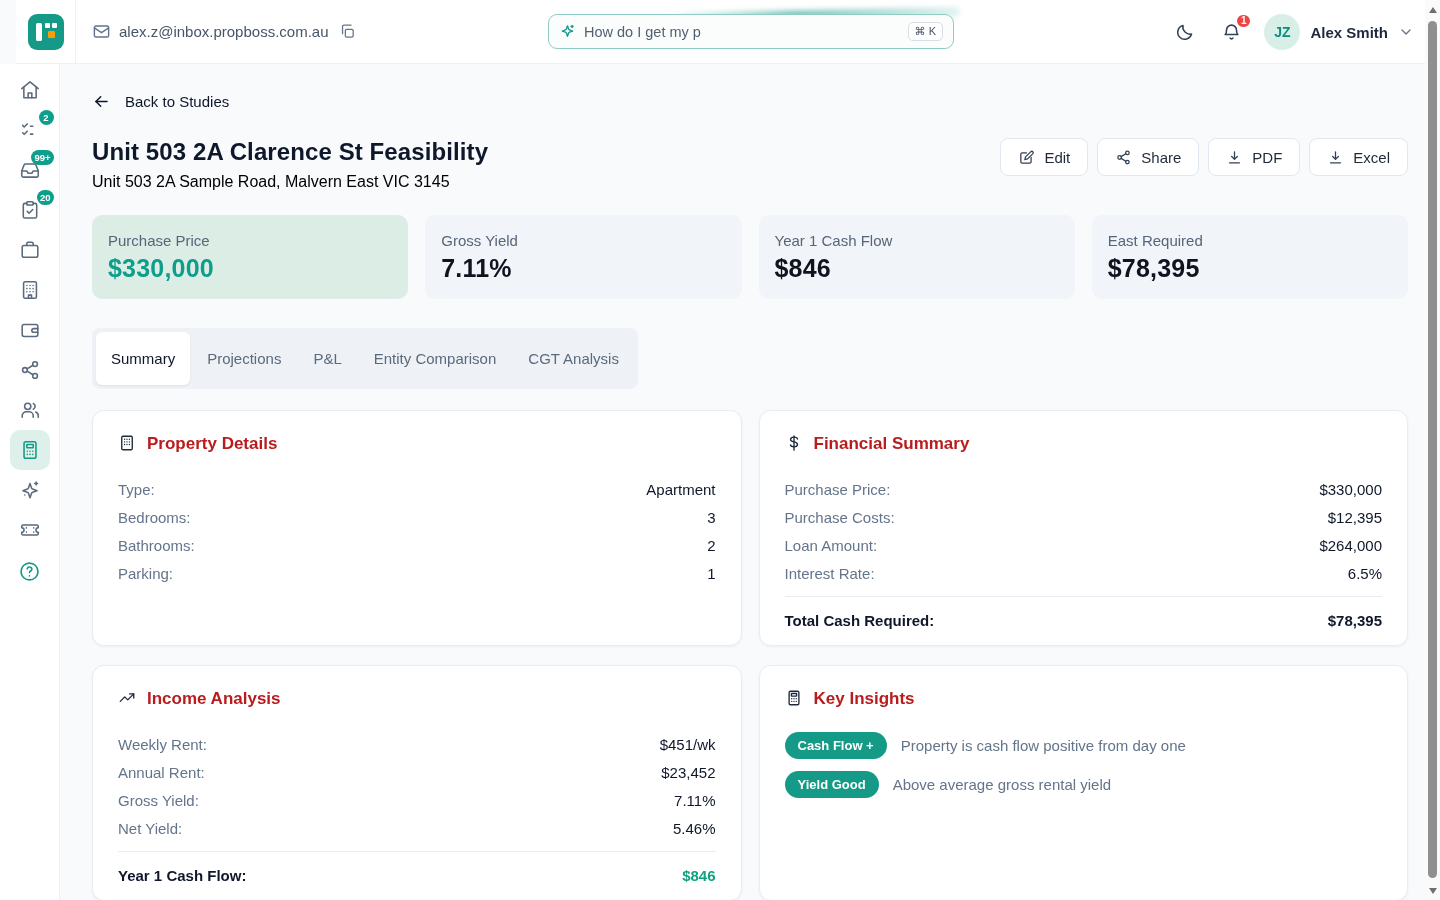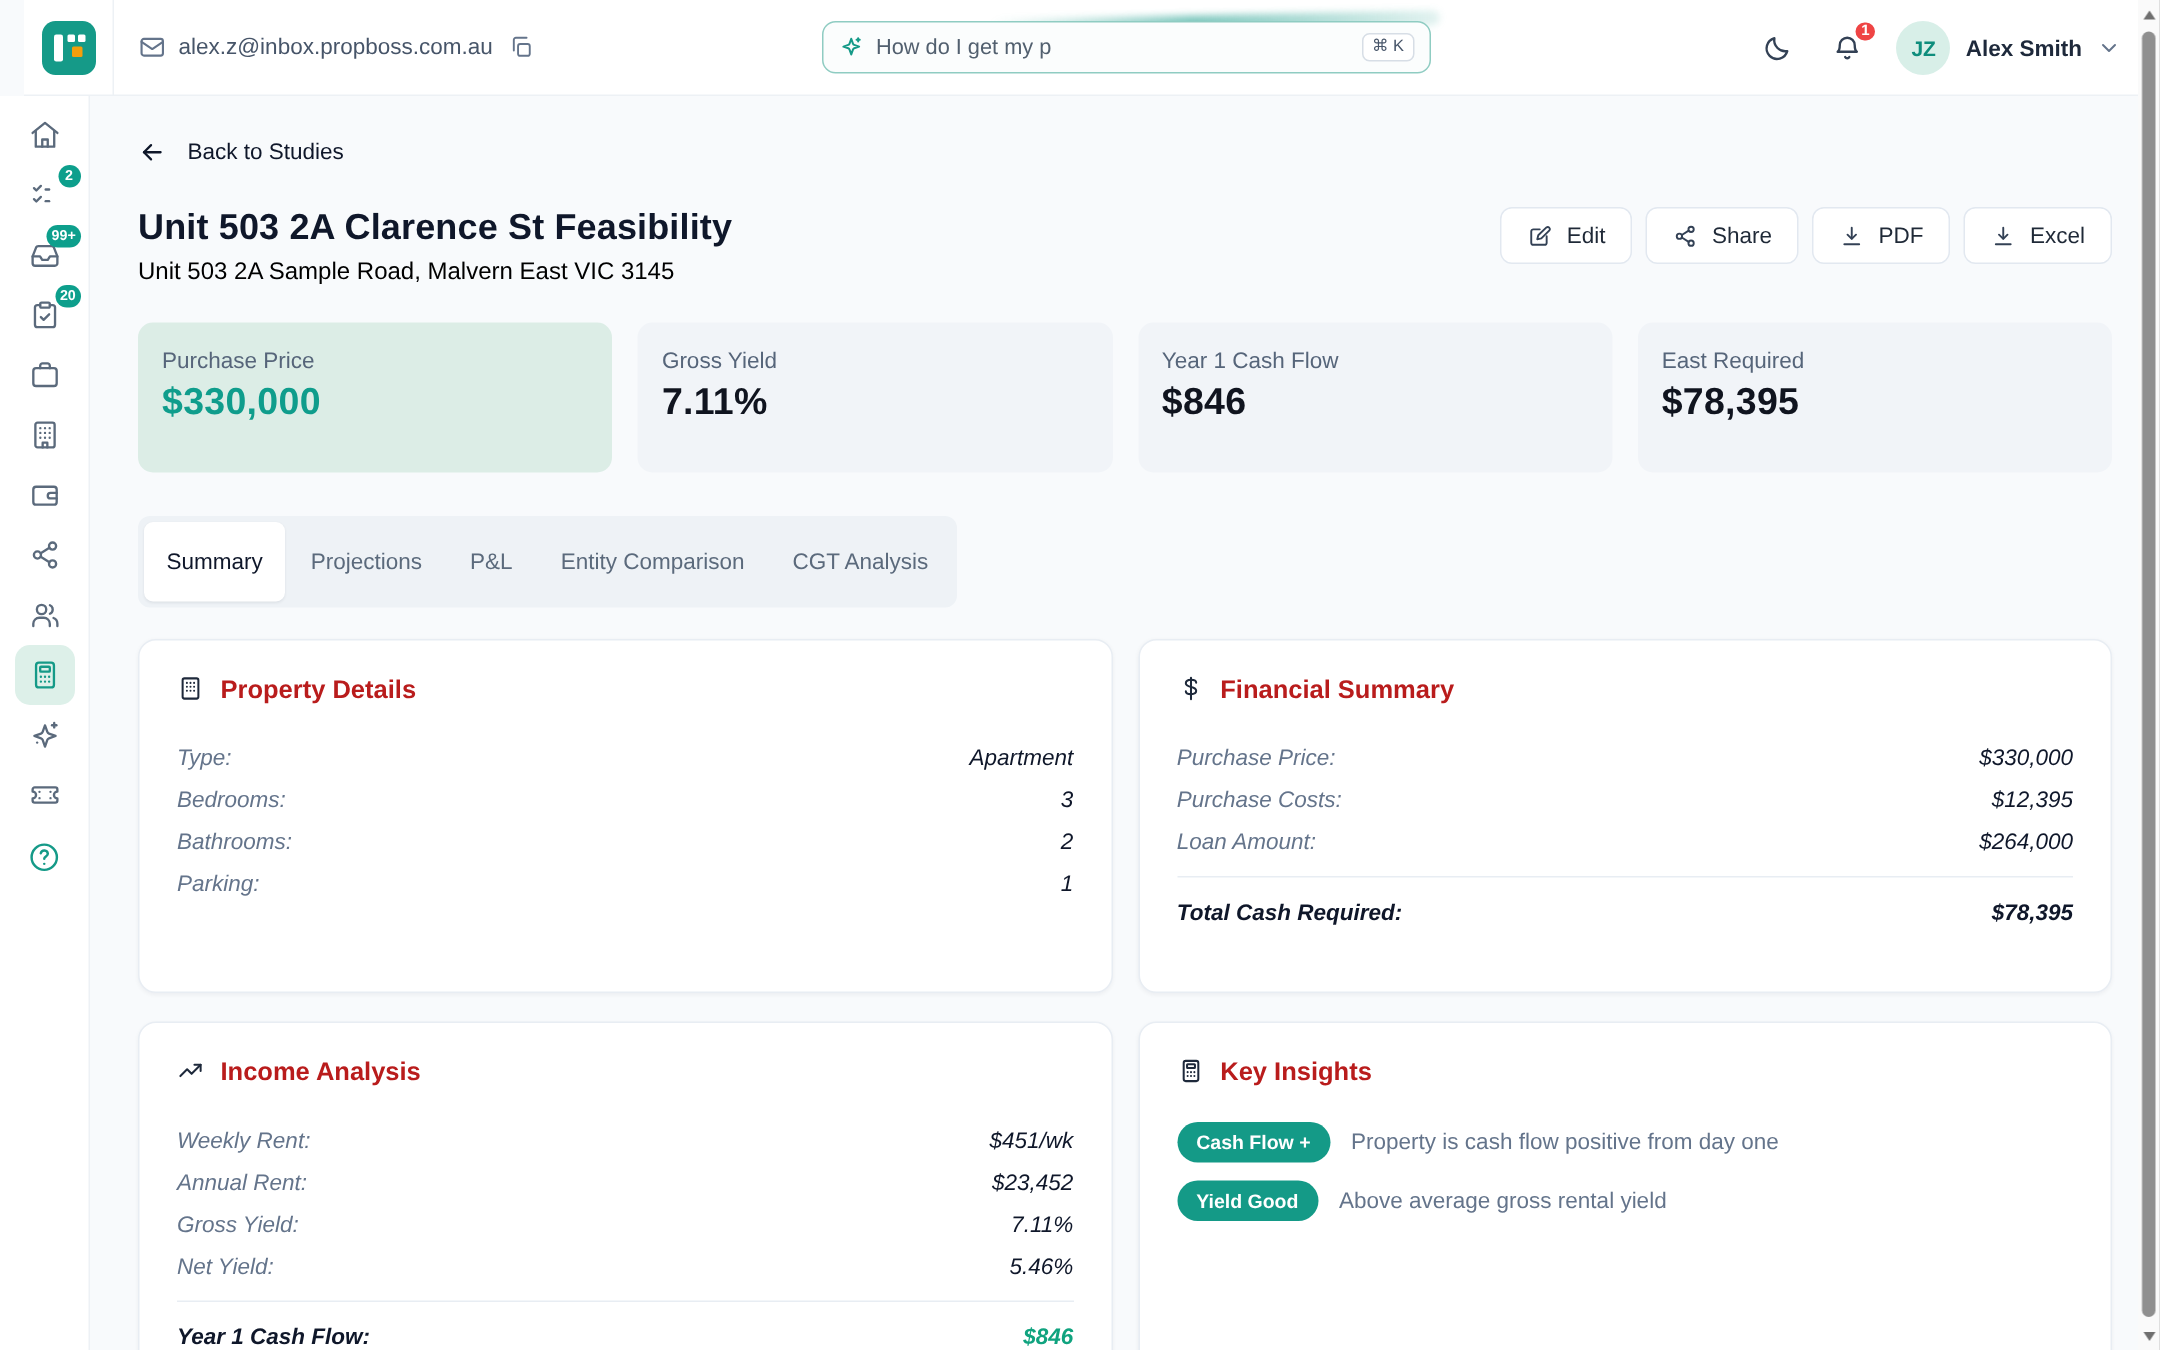--- a/index.html
+++ b/index.html
@@ -62,37 +62,37 @@
   .head-row { display:flex; justify-content:space-between; align-items:flex-start; margin-top:27px; }
   .page-title { font-size:24px; font-weight:bold; color:#0f172a; letter-spacing:.1px; }
   .page-sub { font-size:16px; color:#000000; margin-top:7px; }
   .actions { display:flex; gap:9px; }
   .act-btn { display:flex; align-items:center; gap:9px; background:#fff; border:1px solid #e2e8f0;
     border-radius:8px; height:38px; padding:0 17px; font-size:15px; color:#1f2937; cursor:pointer;
     font-family:"Liberation Sans", sans-serif; }
   .act-btn svg { color:#334155; }
 
   .stats { display:flex; gap:17px; margin-top:24px; }
-  .stat-card { flex:1; background:#f1f4f8; border-radius:10px; padding:17px 16px; height:100px; }
+  .stat-card { flex:1; background:#f1f4f8; border-radius:10px; padding:17px 16px; height:84px; }
   .stat-card.highlight { background:#dcede6; }
   .stat-label { font-size:15px; color:#56657a; }
   .stat-value { font-size:25px; font-weight:bold; color:#10141f; margin-top:5px; letter-spacing:.2px; }
   .stat-card.highlight .stat-value { color:#0f9d8c; }
 
   .tabs { display:inline-flex; background:#eef2f6; border-radius:8px; padding:4px; margin-top:29px; gap:2px; }
   .tab { border:none; background:transparent; font-size:15px; color:#5b6a7c; padding:18px 15px;
     border-radius:6px; cursor:pointer; font-family:"Liberation Sans", sans-serif; }
   .tab.active { background:#fff; color:#0f172a; box-shadow:0 1px 2px rgba(15,23,42,.08); }
 
   .grid { display:grid; grid-template-columns:1fr 1fr; gap:19px 17px; margin-top:21px; }
   .card { background:#fff; border:1px solid #e8edf3; border-radius:12px; padding:23px 25px;
     height:236px; box-shadow:0 1px 3px rgba(15,23,42,.05); }
   .card-head { display:flex; gap:11px; font-size:17px; font-weight:bold; color:#b91c1c; }
   .card-head svg { color:#1e293b; }
-  .rows { margin-top:21px;font-style:italic; }
+  .rows { margin-top:21px; }
   .row { display:flex; justify-content:space-between; align-items:center; height:28px; font-size:15px; }
   .row .l { color:#64748b; }
   .row .v { color:#0f172a; }
   .divider { height:1px; background:#e8edf3; margin:9px 0; }
   .row.total { font-weight:bold; }
   .row.total .l, .row.total .v { color:#0f172a; }
   .row.total .v.green { color:#10a37f; }
 
   .insights { margin-top:23px; display:flex; flex-direction:column; gap:12px; }
   .insight { display:flex; align-items:center; gap:14px; }
@@ -443,20 +443,24 @@
             <span class="v">$330,000</span>
           </div>
         <div class="row">
             <span class="l">Purchase Costs:</span>
             <span class="v">$12,395</span>
           </div>
         <div class="row">
             <span class="l">Loan Amount:</span>
             <span class="v">$264,000</span>
           </div>
+        <div class="row">
+            <span class="l">Interest Rate:</span>
+            <span class="v">6.5%</span>
+          </div>
         <div class="divider"></div>
         <div class="row total">
             <span class="l">Total Cash Required:</span>
             <span class="v">$78,395</span>
           </div>
       </div>
     </section>
 
     <section class="card">
       <div class="card-head">

